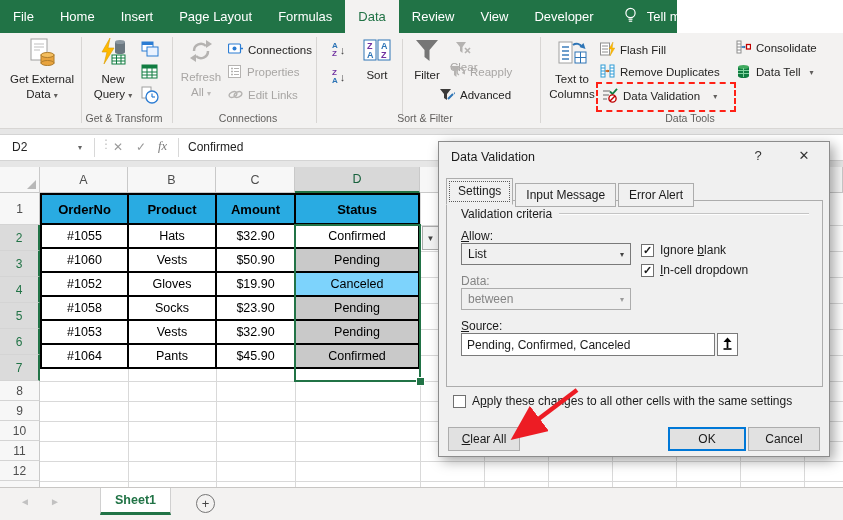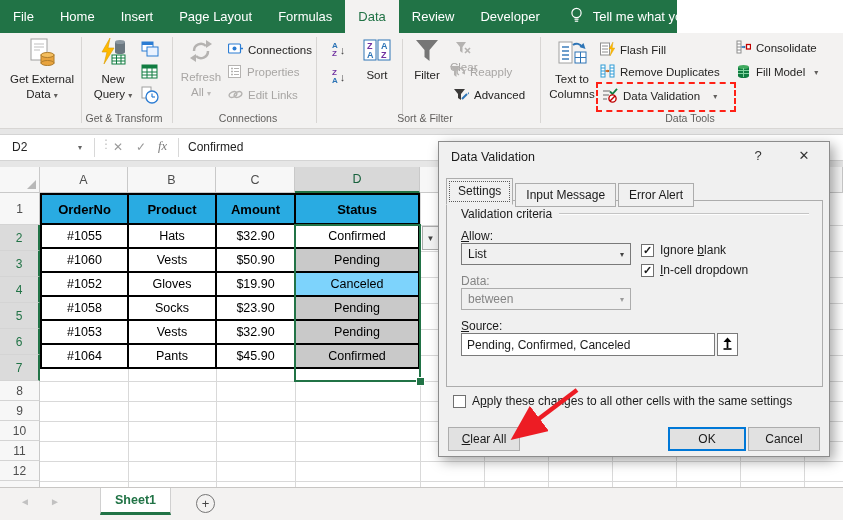--- a/index.html
+++ b/index.html
@@ -86,20 +86,21 @@
 <div id="app">
 
   <div class="tabbar">
     <div class="rtab">File</div>
     <div class="rtab">Home</div>
     <div class="rtab">Insert</div>
     <div class="rtab">Page Layout</div>
     <div class="rtab">Formulas</div>
     <div class="rtab active">Data</div>
     <div class="rtab">Review</div>
+    <div class="rtab">View</div>
     <div class="rtab">Developer</div>
     <div class="tellme">
       <span><svg width="15" height="17" viewBox="0 0 15 17">
             <circle cx="7.5" cy="6" r="4.6" fill="none" stroke="#fff" stroke-width="1.2"></circle>
             <line x1="5.5" y1="12.2" x2="9.5" y2="12.2" stroke="#fff" stroke-width="1.2"></line>
             <line x1="5.8" y1="14.2" x2="9.2" y2="14.2" stroke="#fff" stroke-width="1.2"></line>
           </svg></span>
       <span>Tell me what you want to do</span>
     </div>
   </div>
@@ -236,21 +237,21 @@
       <span>Clear</span>
     </div>
     <div class="smallbtn disabled" style="left:450px;top:30px;">
       <span><svg width="15" height="13" viewBox="0 0 15 13">
             <polygon points="0,1 10,1 6.5,6 6.5,12 4,10 4,6" fill="#B5B3B1"></polygon>
             <path d="M9 10 a3.5 3.5 0 1 1 5 -2" fill="none" stroke="#B5B3B1" stroke-width="1.4"></path>
             <polygon points="14.8,5 11.8,8 15,9.4" fill="#B5B3B1"></polygon>
           </svg></span>
       <span>Reapply</span>
     </div>
-    <div class="smallbtn" style="left:454px;top:53px;">
+    <div class="smallbtn" style="left:440px;top:53px;">
       <span><svg width="15" height="13" viewBox="0 0 15 13">
             <polygon points="0,1 11,1 7,6 7,12 4,10 4,6" fill="#3B3A39"></polygon>
             <line x1="8" y1="11" x2="13" y2="6" stroke="#2E75B6" stroke-width="2"></line>
             <polygon points="13.6,5.2 14.8,4 15,6.5" fill="#2E75B6"></polygon>
           </svg></span>
       <span>Advanced</span>
     </div>
     <div class="glabel" style="left:370px;width:110px;">Sort &amp; Filter</div>
     <div class="gdiv" style="left:540px;"></div>
 
@@ -321,21 +322,21 @@
     </div>
     <div class="smallbtn" style="left:736px;top:30px;">
       <span><svg width="15" height="15" viewBox="0 0 15 15">
             <rect x="2" y="3" width="11" height="9" fill="#107C41"></rect>
             <ellipse cx="7.5" cy="3" rx="5.5" ry="2" fill="#3FA95E"></ellipse>
             <ellipse cx="7.5" cy="12" rx="5.5" ry="2" fill="#107C41"></ellipse>
             <line x1="2" y1="6.5" x2="13" y2="6.5" stroke="#7FD39E"></line>
             <line x1="2" y1="9.5" x2="13" y2="9.5" stroke="#7FD39E"></line>
             <line x1="7.5" y1="4" x2="7.5" y2="13" stroke="#7FD39E"></line>
           </svg></span>
-      <span>Fill Model</span>
+      <span>Data Tell</span>
       <span class="caret" style="margin-left:4px;">▾</span>
     </div>
     <div class="glabel" style="left:645px;width:90px;">Data Tools</div>
   </div>
 
   <div class="fbarwrap">
     <div class="fbar">
       <span class="abs" style="left:12px;top:5px;font-size:12px;color:#222;">D2</span>
       <span class="abs" style="left:78px;top:8px;font-size:8px;color:#666;">▾</span>
       <span class="vline" style="left:94px;"></span>

